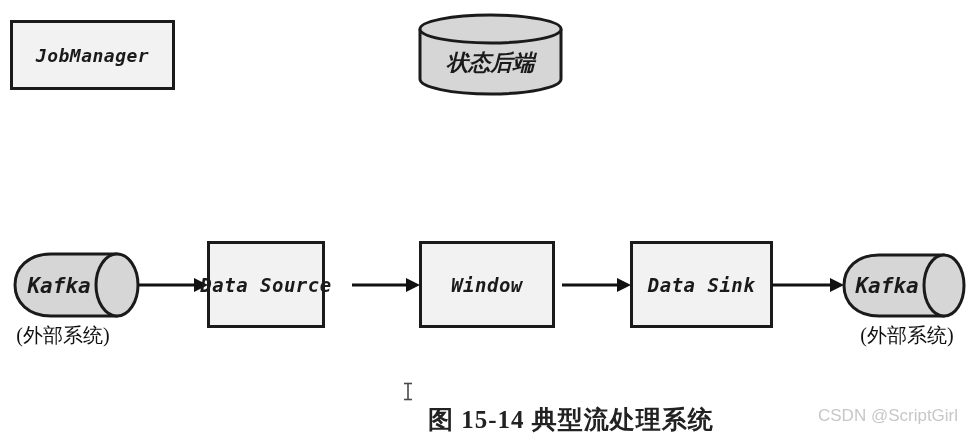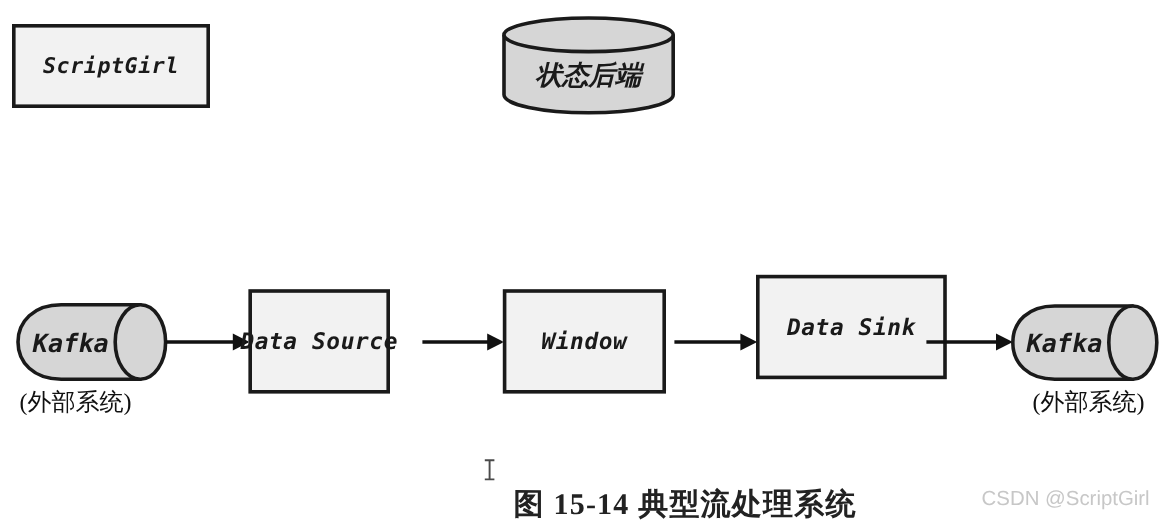--- a/index.html
+++ b/index.html
@@ -23,21 +23,21 @@
     font-weight: bold;
     font-style: italic;
     font-size: 19px;
     letter-spacing: 0.5px;
     color: var(--label-color, #1a1a1a);
     white-space: nowrap;
   }
   #box-jobmanager { left: 10px;  top: 20px;  width: 165px; height: 70px; font-size: 18px; }
   #box-datasource { left: 207px; top: 241px; width: 118px; height: 87px; }
   #box-window     { left: 419px; top: 241px; width: 136px; height: 87px; }
-  #box-datasink   { left: 630px; top: 229px; width: 159px; height: 87px; }
+  #box-datasink   { left: 630px; top: 241px; width: 143px; height: 87px; }
 
   svg.shape { position: absolute; overflow: visible; }
   .cyl-fill {
     fill: var(--cylinder-fill, #d6d6d6);
     stroke: var(--box-border, #1a1a1a);
     stroke-width: 3;
     stroke-linejoin: round;
   }
   .cyl-text {
     fill: var(--label-color, #1a1a1a);
@@ -81,21 +81,21 @@
   }
   .cursor-ibeam { position: absolute; left: 402px; top: 382px; }
   .cursor-ibeam line { stroke: var(--cursor-color, #4a4a4a); stroke-width: 1.6; }
 </style>
 </head>
 <body>
 
 <div class="canvas">
 
   <div class="node" id="box-jobmanager">
-    <span>ScriptGirl</span>
+    <span>JobManager</span>
   </div>
 
   <svg class="shape" style="left:417px; top:12px;" width="147" height="86" viewBox="0 0 147 86">
     <path class="cyl-fill" d="M3,17 V67 A70.5,15 0 0 0 144,67 V17"></path>
     <ellipse class="cyl-fill" cx="73.5" cy="17" rx="70.5" ry="14"></ellipse>
     <text class="cyl-text" x="73.5" y="58" text-anchor="middle" font-size="22">状态后端</text>
   </svg>
 
   <svg class="shape" style="left:11px; top:251px;" width="130" height="68" viewBox="0 0 130 68">
     <path class="cyl-fill" d="M106,3 H40 C17,3 4,17 4,34 C4,51 17,65 40,65 H106 V3 Z"></path>

